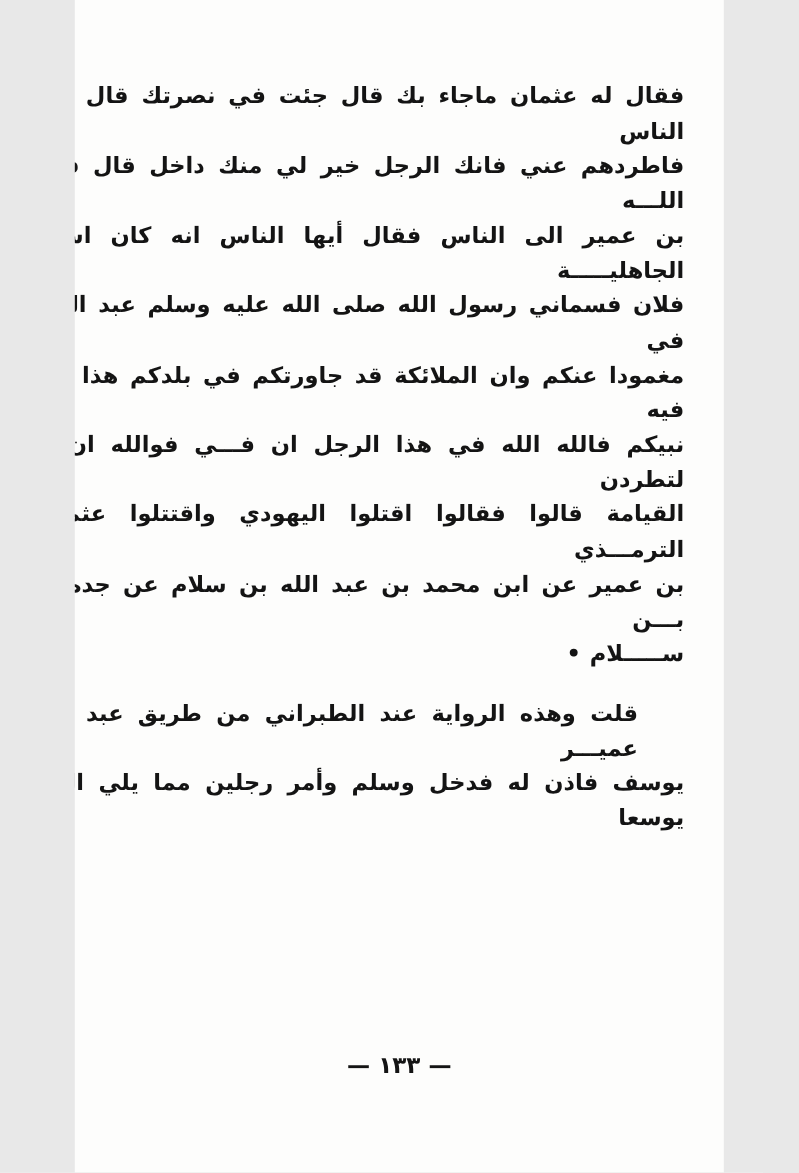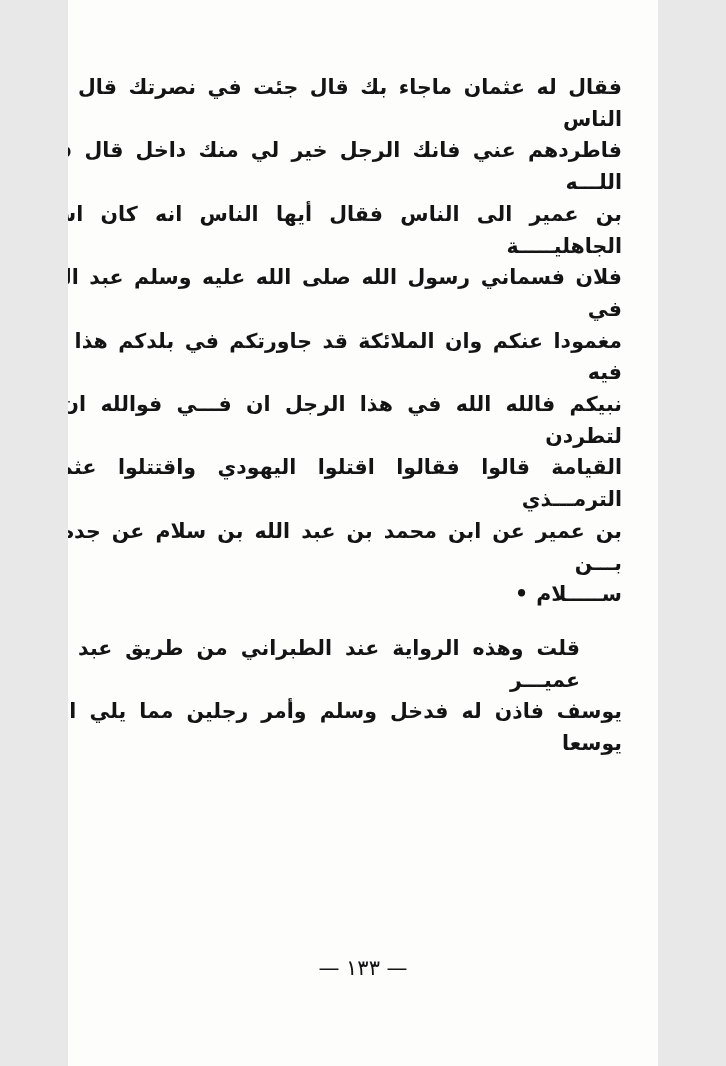--- a/index.html
+++ b/index.html
@@ -48,21 +48,21 @@
     padding-right: 42px;
     margin-top: 22px;
   }
   .page-number {
     position: absolute;
     top: 956px;
     left: 0;
     right: 0;
     text-align: center;
     direction: rtl;
-    font-weight: 400;
+    font-weight: 700;
     font-size: 21px;
     letter-spacing: 2px;
     color: #141414;
   }
 </style>
 </head>
 <body>
 
 <div class="page">
   <div class="text-column">

